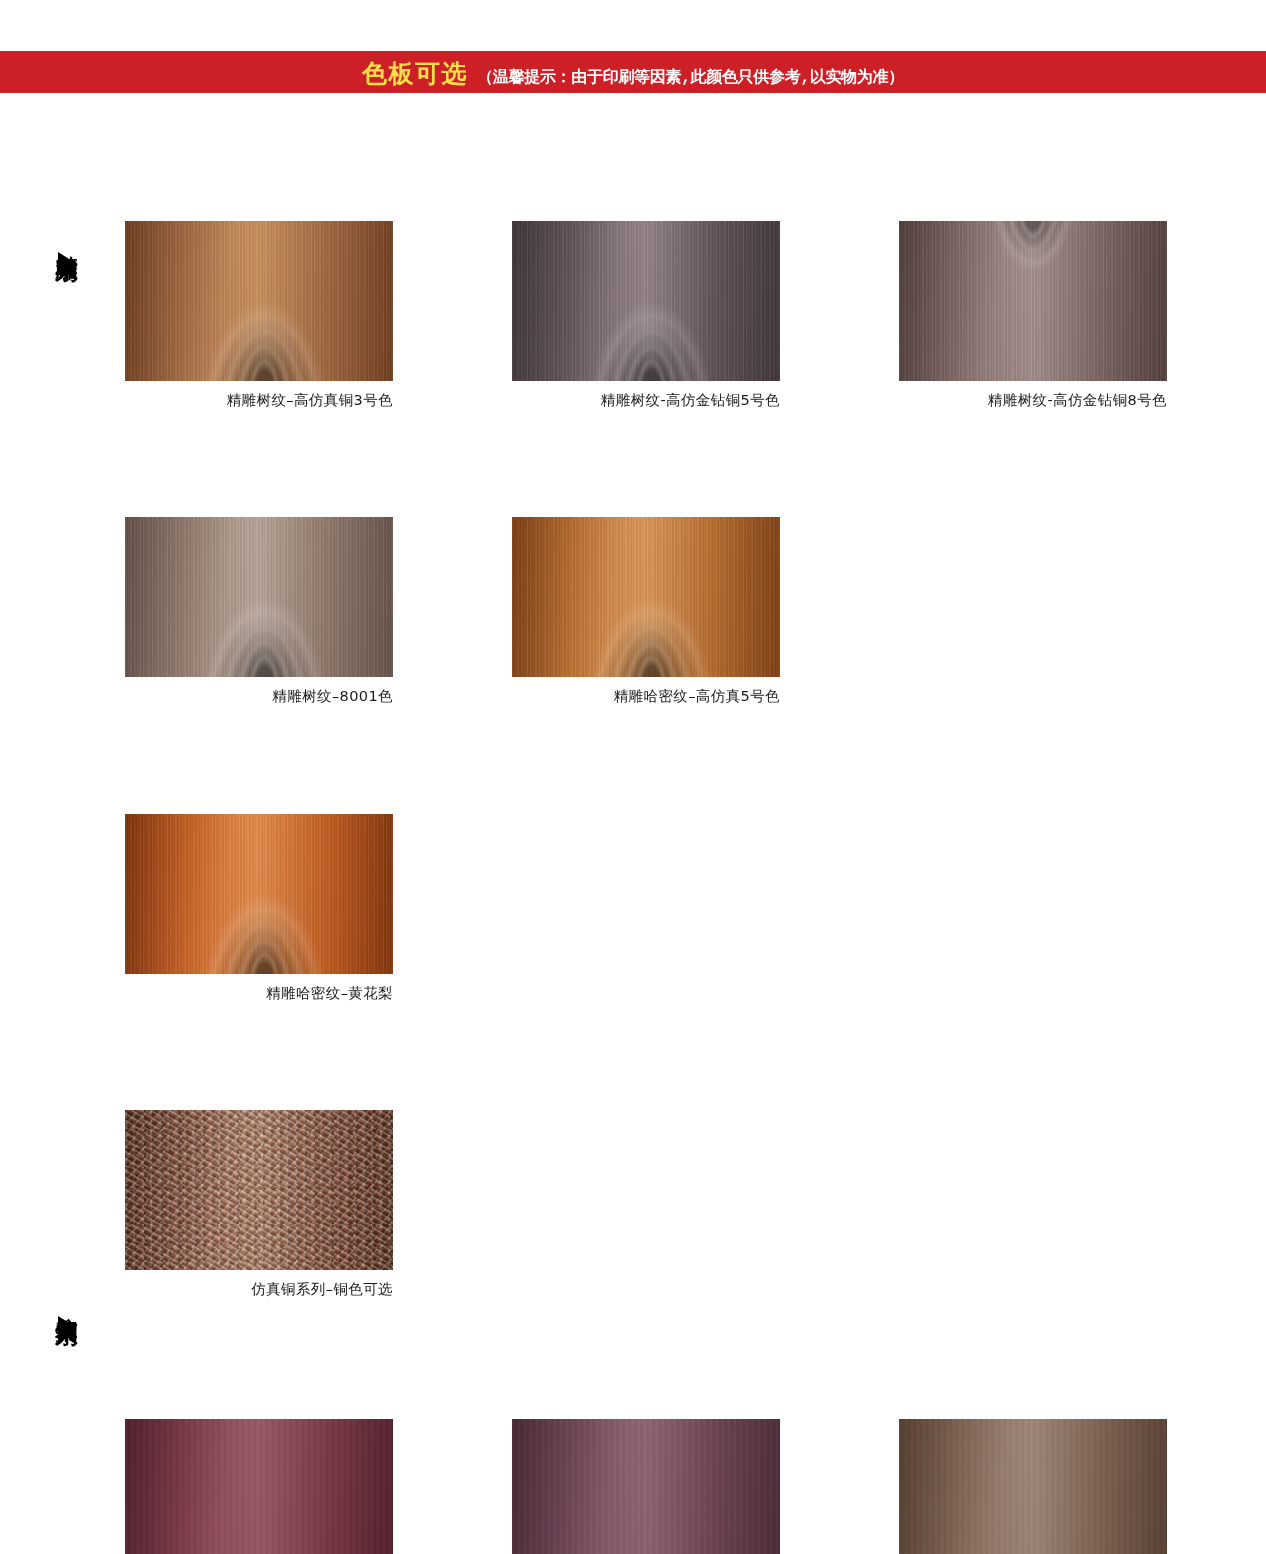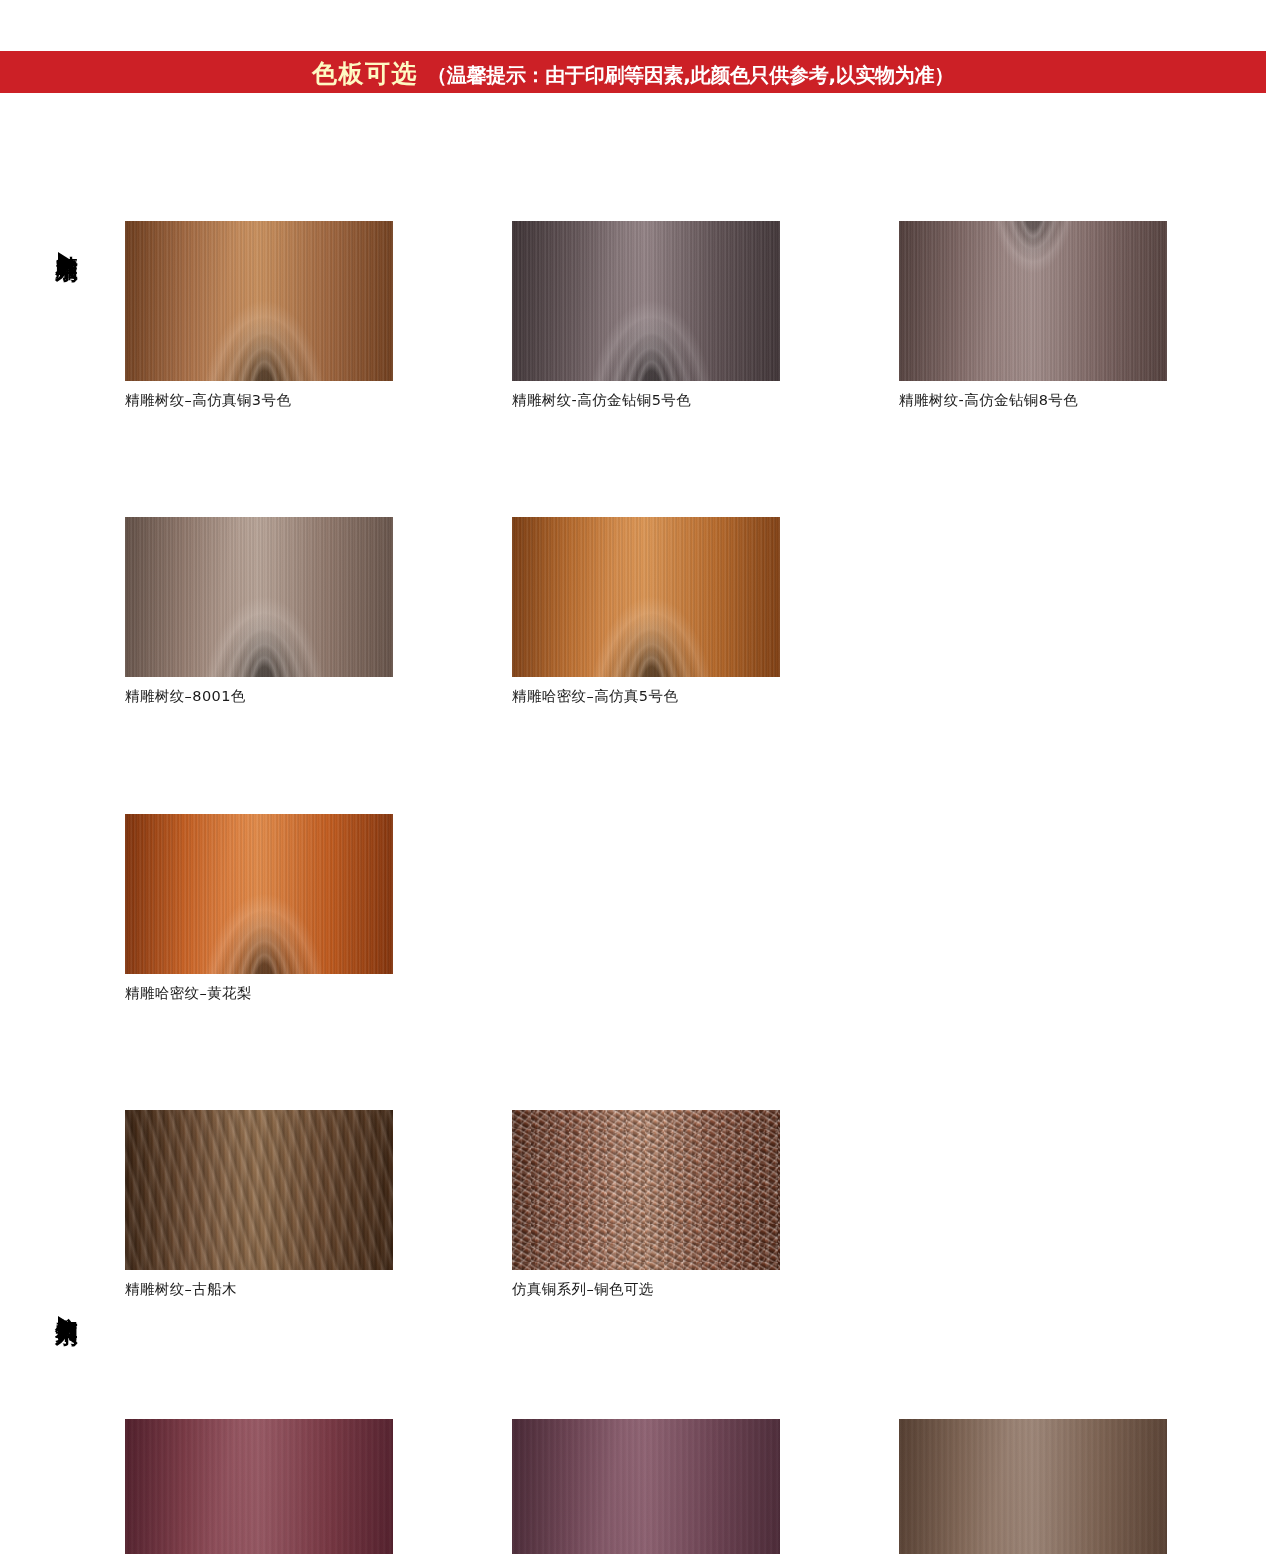--- a/index.html
+++ b/index.html
@@ -30,33 +30,34 @@
     justify-content: center;
     overflow: hidden;
   }
   .banner-inner {
     display: flex;
     align-items: baseline;
     white-space: nowrap;
     transform: translateY(1px);
   }
   .banner-title {
-    color: #fef9c3;
+    color: #fde047;
     font-size: 25px;
     font-weight: 700;
     letter-spacing: 1.5px;
     line-height: 1;
   }
   .banner-note {
     color: #ffffff;
-    font-size: 20px;
+    font-size: 16px;
     font-weight: 700;
     margin-left: 9px;
     letter-spacing: -0.3px;
     line-height: 1;
+    font-family: Liberation Mono, monospace;
   }
 
   
   .series-label {
     position: absolute;
     width: 46px;
     display: flex;
     flex-direction: column;
     align-items: center;
   }
@@ -105,21 +106,21 @@
     overflow: hidden;
     background: #8a6a4a;
   }
   .swatch .grain,
   .swatch .grain2,
   .swatch .grain3 {
     position: absolute;
     inset: 0;
   }
   .caption {
-    text-align: left;
+    text-align: right;
     font-size: 14.5px;
     color: #1a1a1a;
     margin-top: 11px;
     letter-spacing: 0.4px;
     line-height: 1.2;
     white-space: nowrap;
     font-family: "DejaVu Sans", "Liberation Sans", sans-serif;
   }
   .row-gap { height: 108px; }
   .row-gap-last { height: 120px; }
@@ -274,28 +275,20 @@
           <div class="grain t-lines"></div>
           <div class="grain t-arch"></div>
           <div class="shade"></div>
         </div>
         <div class="caption">精雕哈密纹–黄花梨</div>
       </div>
     </div>
     <div class="row-gap"></div>
     <div class="row">
       <div class="cell">
-        <div class="swatch" style="background: linear-gradient(90deg, rgb(74, 44, 22) 0%, rgb(106, 68, 39) 22%, rgb(142, 102, 64) 50%, rgb(106, 68, 39) 76%, rgb(74, 44, 22) 100%);">
-          <div class="grain t-lines-fine"></div>
-          <div class="grain t-swirl"></div>
-          <div class="shade"></div>
-        </div>
-        <div class="caption">精雕树纹–古船木</div>
-      </div>
-      <div class="cell">
         <div class="swatch" style="background: linear-gradient(90deg, rgb(125, 61, 36) 0%, rgb(161, 87, 58) 22%, rgb(205, 138, 102) 50%, rgb(161, 87, 58) 76%, rgb(125, 61, 36) 100%);">
           <div class="grain t-crackle"></div>
           <div class="shade"></div>
         </div>
         <div class="caption">仿真铜系列–铜色可选</div>
       </div>
     </div>
     <div class="row-gap-last"></div>
     <div class="row">
       <div class="cell">

